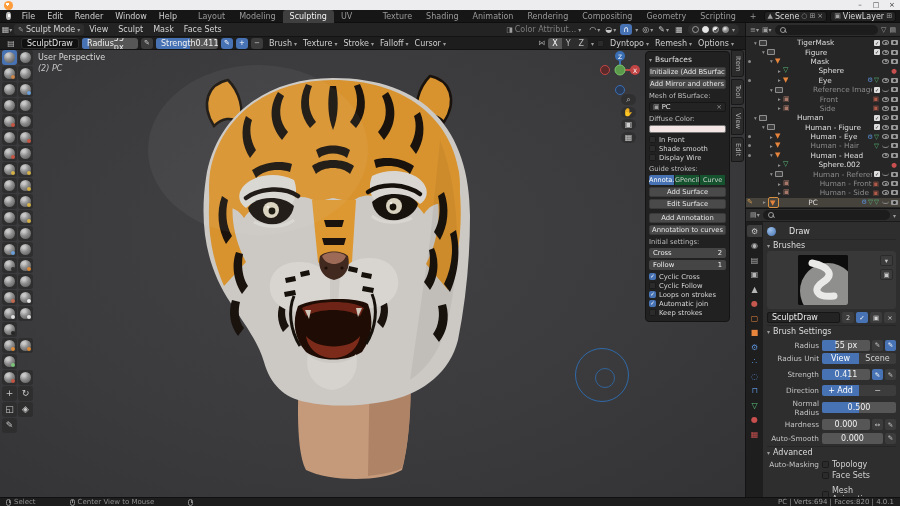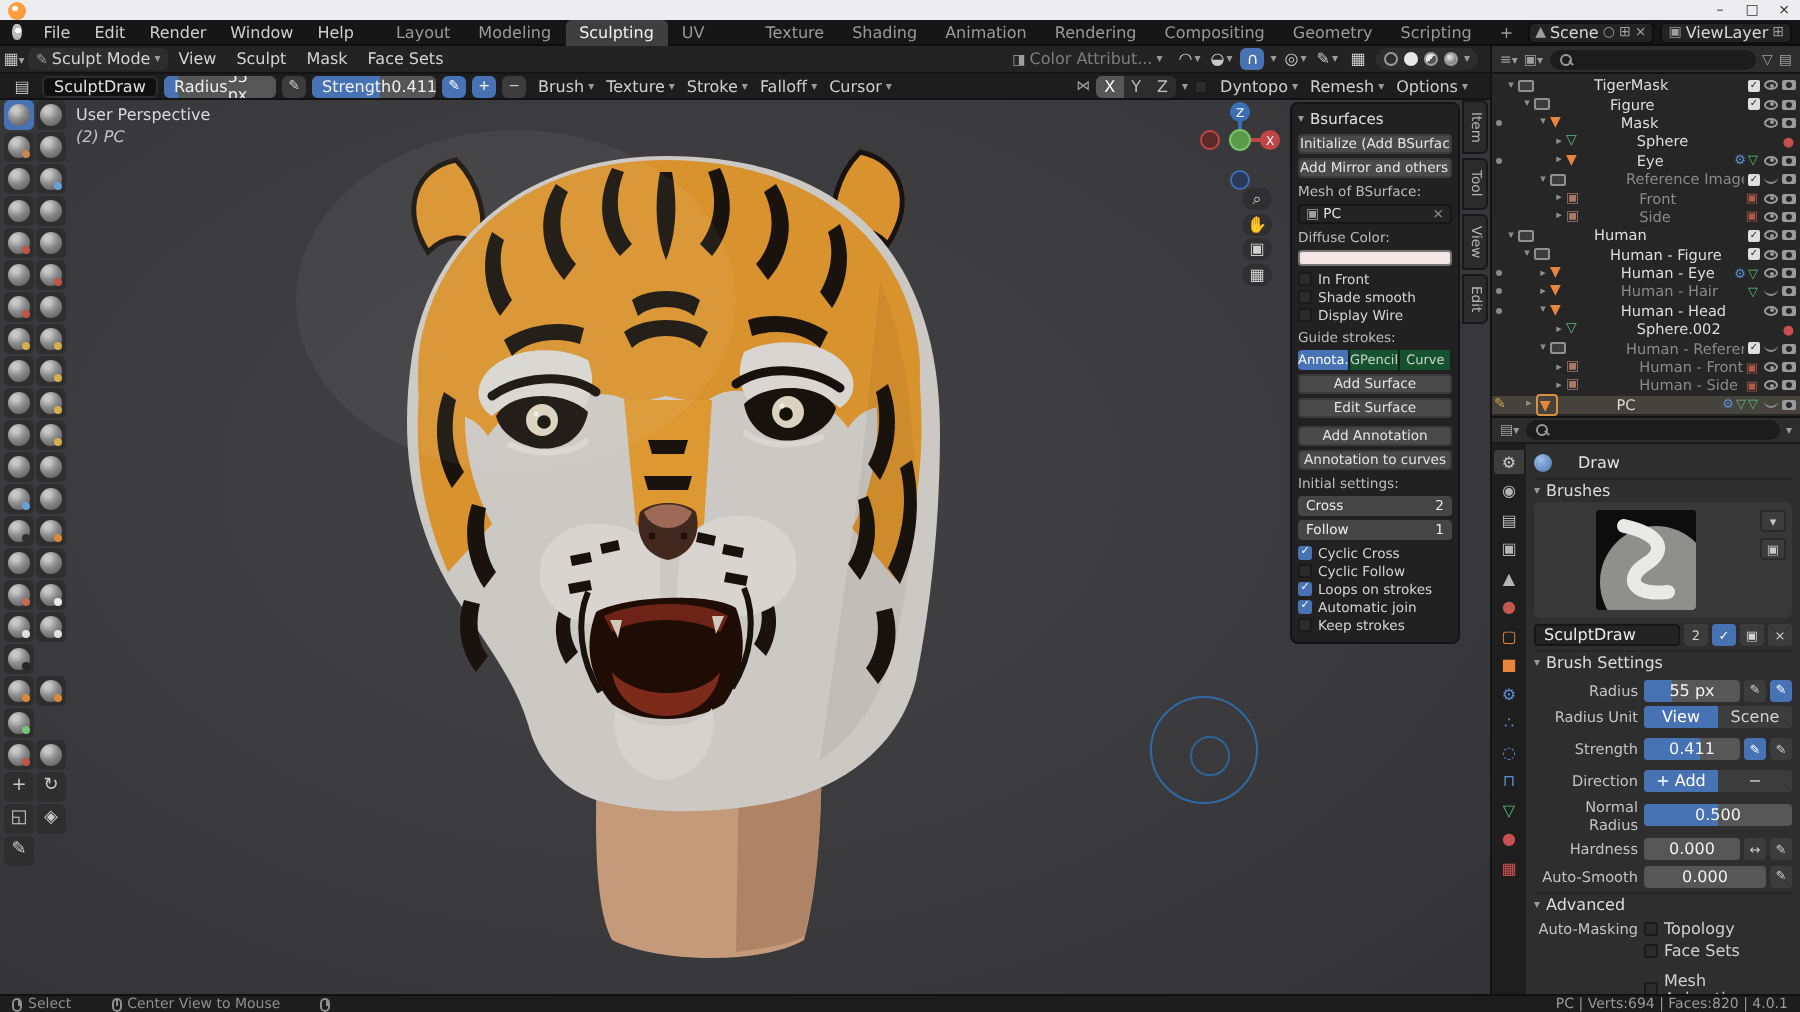--- a/index.html
+++ b/index.html
@@ -1015,20 +1015,20 @@
           </div>
           <div class="amrow">
             <span class="sp"></span>
             <span style="color: rgb(208, 208, 208);">Face Sets Boundary</span>
           </div>
         </div>
     </div>
   </div>
 
   <div id="statusbar" class="abs">
-    <span id="status-left" style="display:flex;gap:20px;align-items:center;">
+    <span id="status-left" style="display:flex;gap:34px;align-items:center;">
         <span><span class="mouseico"></span><span>Select</span></span>
         <span><span class="mouseico"></span><span>Center View to Mouse</span></span>
         <span><span class="mouseico"></span><span></span></span>
       </span>
     <span class="right">PC | Verts:694 | Faces:820 | 4.0.1</span>
   </div>
 </div>
 
 </body></html>

